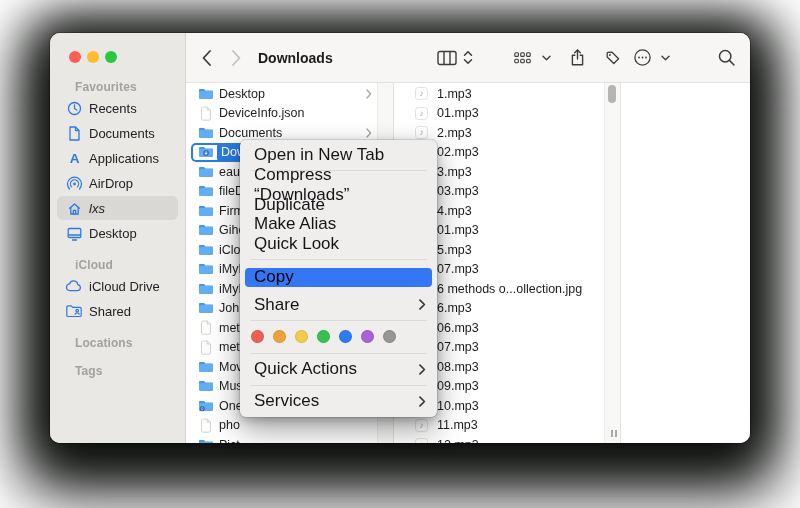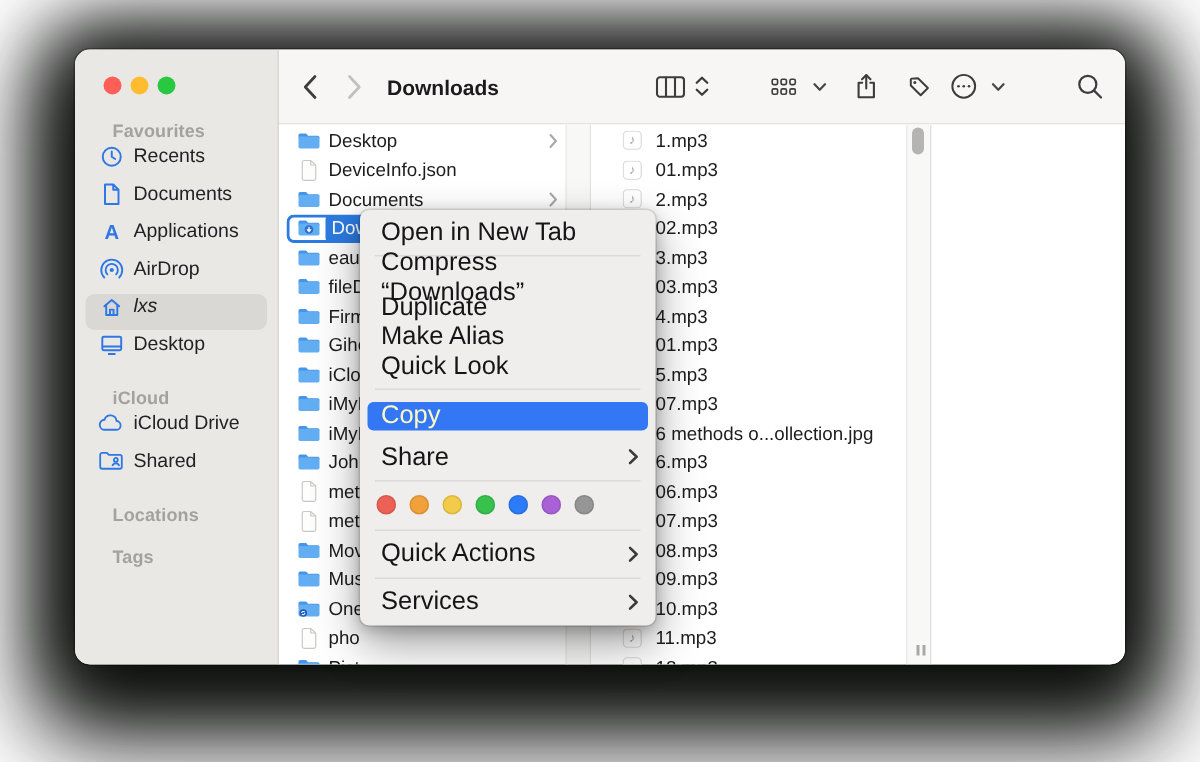--- a/index.html
+++ b/index.html
@@ -16,21 +16,21 @@
 
   
   .sidebar{position:absolute;left:0;top:0;bottom:0;width:135px;background:#E9E8E5;
            border-right:1px solid #D8D7D4;}
   .traffic{position:absolute;left:19px;top:18px;display:flex;gap:6px;}
   .light{width:12px;height:12px;border-radius:50%;display:block;}
   .side-scroll{position:absolute;left:0;right:0;top:0;bottom:0;padding-top:46px;box-sizing:border-box;}
   .side-header{font-size:12px;font-weight:600;color:#A3A29E;height:16px;line-height:16px;
                padding-left:25px;margin-bottom:1px;letter-spacing:.1px;}
   .side-header:not(:first-child){margin-top:12px;}
-  .side-item{height:24px;margin:0 7px 1px 7px;border-radius:6px;display:flex;align-items:flex-start;
+  .side-item{height:24px;margin:0 7px 1px 7px;border-radius:6px;display:flex;align-items:center;
              padding:0 4px 0 7px;font-size:13px;color:#222226;}
   .side-item.sel{background:#D9D8D4;font-style:italic;}
   .side-item .ic{width:20px;display:flex;justify-content:center;align-items:center;flex:none;}
   .side-label{margin-left:5px;white-space:nowrap;overflow:hidden;}
 
   
   .toolbar{position:absolute;left:136px;top:0;right:0;height:49px;background:#F7F6F4;
            border-bottom:1px solid #E3E2E0;}
   .tb{position:absolute;top:0;height:49px;display:flex;align-items:center;}
   .title{font-size:14px;font-weight:bold;color:#1B1B1D;}
@@ -57,21 +57,21 @@
   #col2 .frow{padding-left:20px;}
   #col2 .frow .ic{width:15px;}
   #col2 .flabel{margin-left:8px;}
 
   
   .menu{position:absolute;left:240px;top:140px;width:197px;background:#EFEEEC;border-radius:6px;
         padding:5px 0;z-index:30;font-size:17px;color:#151517;box-sizing:border-box;
         box-shadow:0 0 0 1px rgba(0,0,0,.10),0 12px 30px rgba(0,0,0,.38),0 3px 10px rgba(0,0,0,.22);}
   .mi{height:19.5px;display:flex;align-items:center;padding:0 11px 0 14px;}
   .mi.tall{height:21px;}
-  .mi.hl{background:#3377F4;color:#fef9c3;margin:8px 5px;padding:0 12px 0 9px;border-radius:4px;}
+  .mi.hl{background:#3377F4;color:#000000;margin:8px 5px;padding:0 12px 0 9px;border-radius:4px;}
   .msub{margin-left:auto;display:flex;}
   .sep{height:1px;background:#DBDAD8;margin:5px 10px;}
   .mcolors{height:22px;display:flex;align-items:center;padding-left:11px;gap:9px;}
   .dot{width:13px;height:13px;border-radius:50%;box-shadow:inset 0 0 0 1px rgba(0,0,0,.10);}
   .ic svg{display:block;}
 </style>
 </head>
 <body>
 
 <div class="stage">

